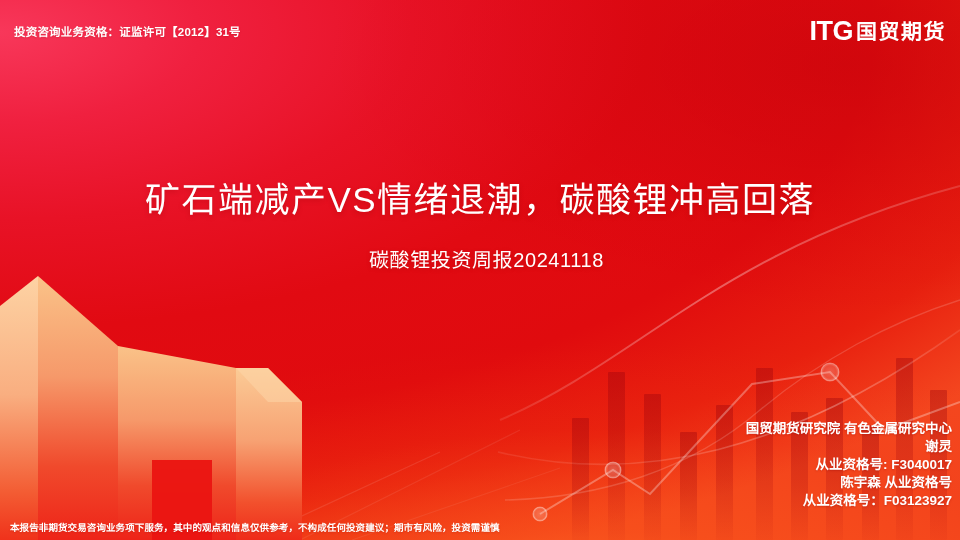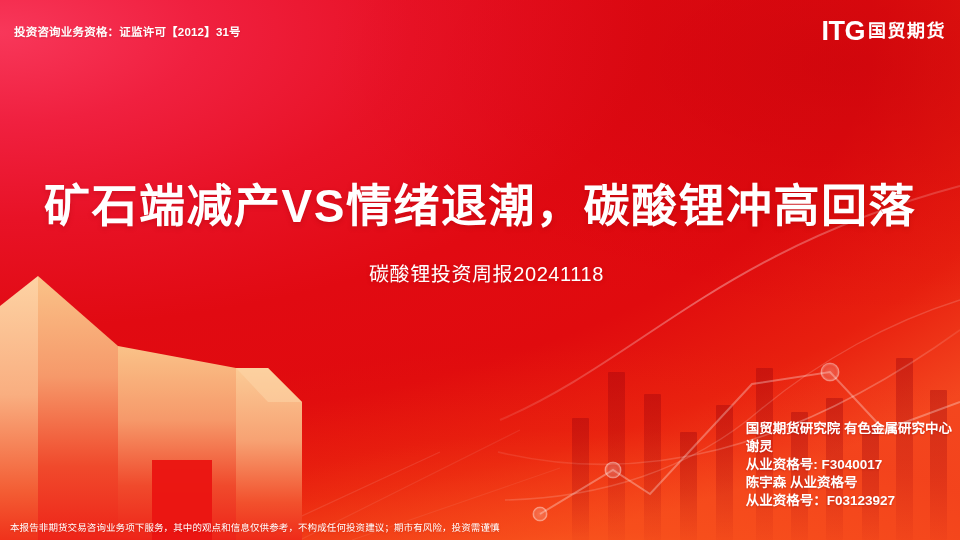--- a/index.html
+++ b/index.html
@@ -98,77 +98,77 @@
     color: #ffffff;
     white-space: nowrap;
   }
   .logo-mark {
     font-size: 27px;
     font-weight: 900;
     letter-spacing: -0.5px;
     line-height: 1;
   }
   .logo-word {
-    font-size: 18px;
+    font-size: 21px;
     font-weight: 900;
     letter-spacing: 1.5px;
     line-height: 1;
   }
 
   
   .title-block {
     position: absolute;
     top: 178px;
     left: 0; right: 0;
     text-align: center;
     z-index: 8;
   }
   .main-title {
     color: #ffffff;
-    font-size: 46px;
-    font-weight: 700;
+    font-size: 35px;
+    font-weight: 400;
     letter-spacing: 1.5px;
     line-height: 1.25;
     margin: 0;
     text-shadow: 0 2px 5px rgba(140,0,8,0.28);
   }
   .sub-title {
     color: #ffffff;
     font-size: 20px;
     font-weight: 400;
     letter-spacing: 0.6px;
     margin: 22px 0 0 13px;
     text-shadow: 0 1px 4px rgba(140,0,8,0.25);
   }
 
   
   .author-block {
     position: absolute;
     right: 8px;
     top: 420px;
-    text-align: left;
+    text-align: right;
     color: #ffffff;
     z-index: 8;
     line-height: 1.33;
   }
   .author-block .line {
     font-size: 13.5px;
     font-weight: 700;
     white-space: nowrap;
     text-shadow: 0 1px 2px rgba(140,0,8,0.30);
   }
 
   
   .footer {
     position: absolute;
     left: 10px;
     bottom: 6px;
     color: #ffffff;
     font-size: 9.5px;
-    font-weight: 400;
+    font-weight: 700;
     letter-spacing: 0.1px;
     white-space: nowrap;
     z-index: 8;
     text-shadow: 0 1px 2px rgba(150,20,0,0.25);
   }
 </style>
 </head>
 <body>
 
 <div class="slide">

